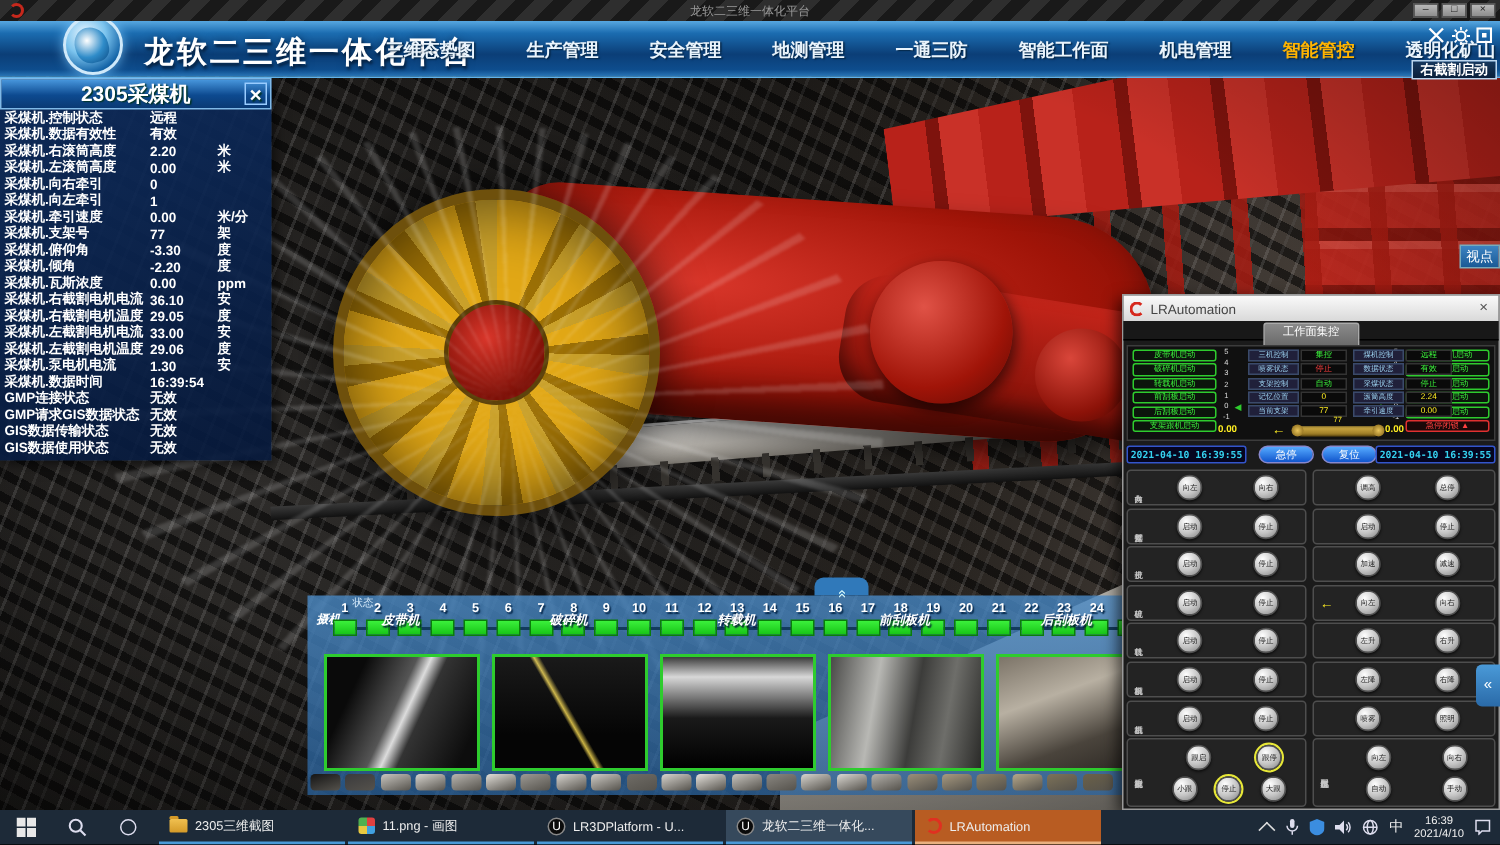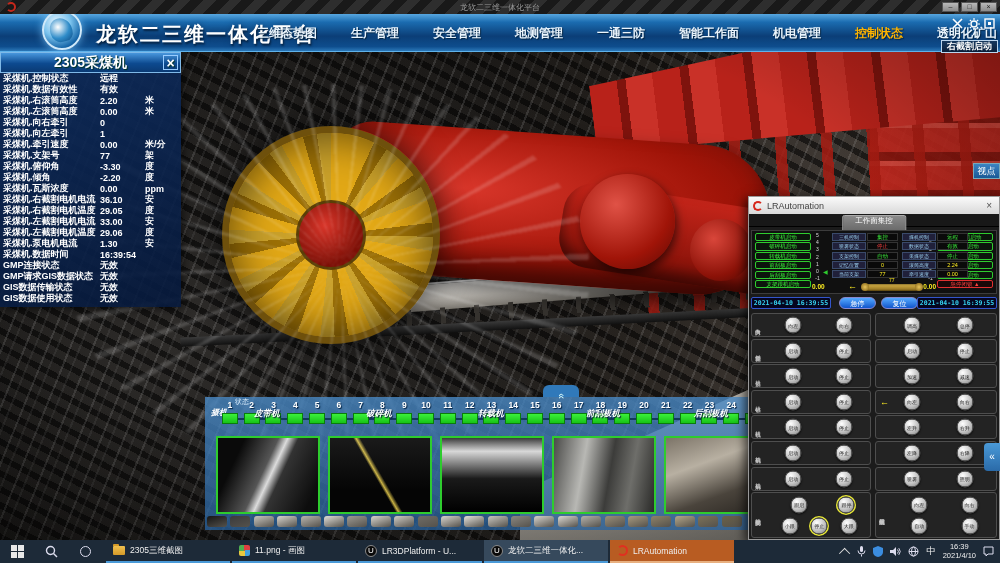--- a/index.html
+++ b/index.html
@@ -261,21 +261,21 @@
     <div class="logo-dragon"></div>
     <div class="app-title">龙软二三维一体化平台</div>
     <div class="nav">
         <div class="nav-item">三维态势图</div>
         <div class="nav-item">生产管理</div>
         <div class="nav-item">安全管理</div>
         <div class="nav-item">地测管理</div>
         <div class="nav-item">一通三防</div>
         <div class="nav-item">智能工作面</div>
         <div class="nav-item">机电管理</div>
-        <div class="nav-item active" style="color: rgb(255, 180, 0);">控制状态</div>
+        <div class="nav-item active" style="color: rgb(255, 180, 0);">智能管控</div>
         <div class="nav-item">透明化矿山</div>
       </div>
     <div class="hdr-icons">
       <span class="hdr-icon">
         <svg width="11" height="11" viewBox="0 0 11 11">
             <path d="M1 1 L10 10 M10 1 L1 10" stroke="#fff" stroke-width="1.6"></path>
           </svg>
       </span>
       <span class="hdr-icon">
         <svg width="12" height="12" viewBox="0 0 12 12">

